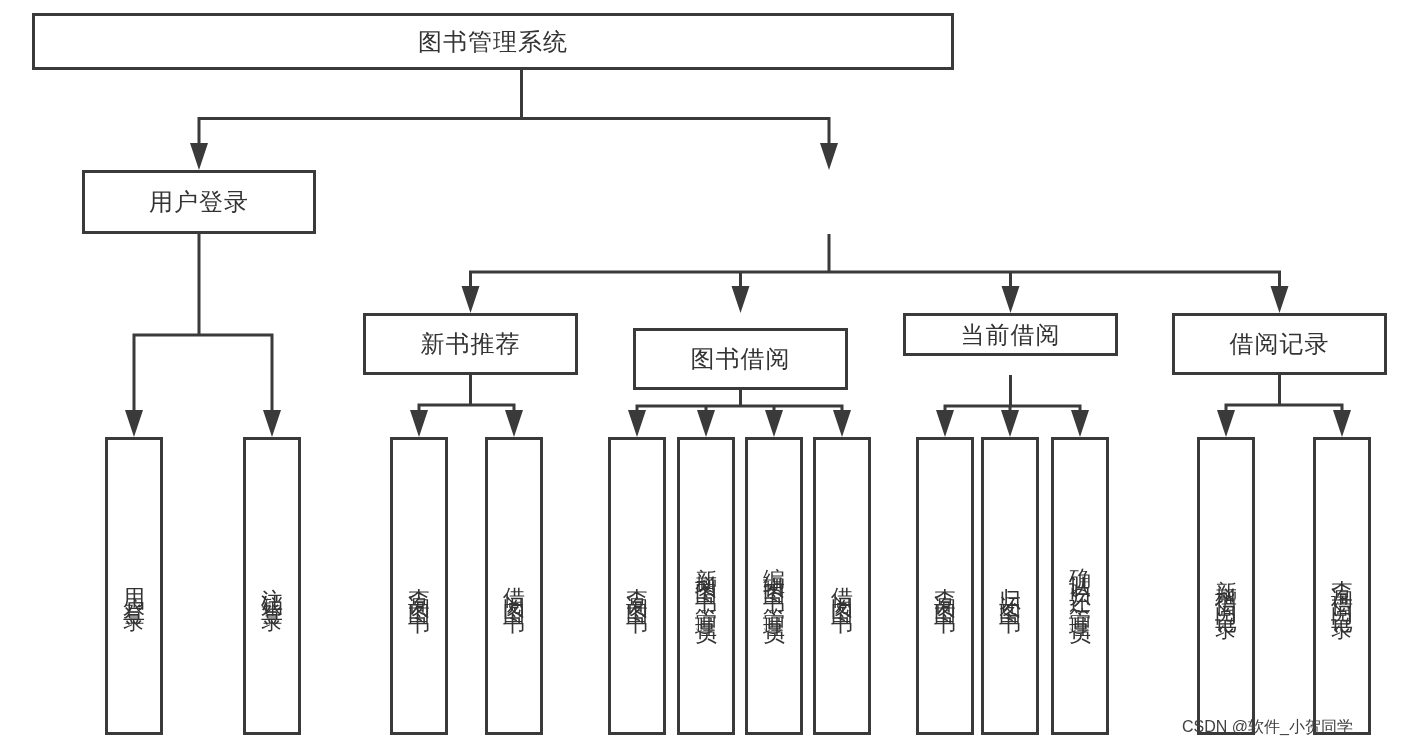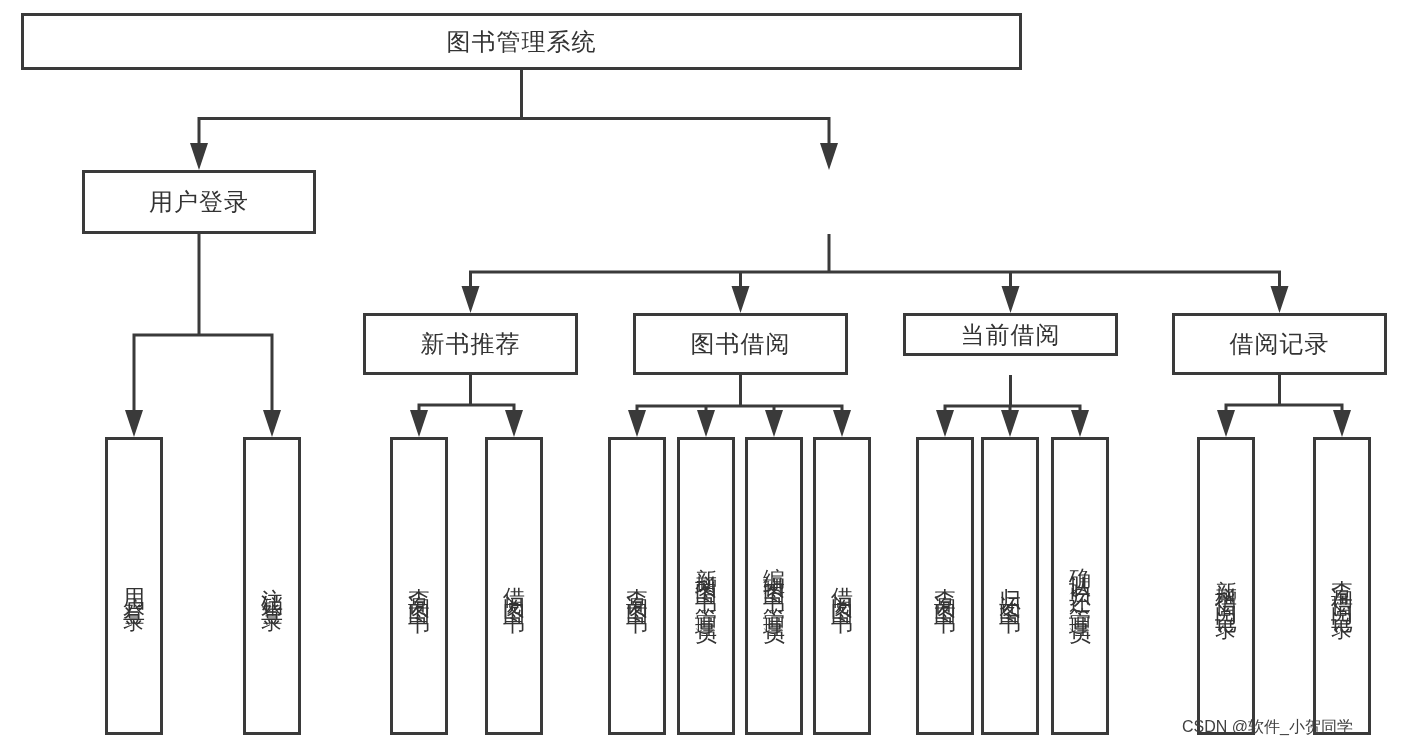--- a/index.html
+++ b/index.html
@@ -102,26 +102,26 @@
              M697 410 L715 410 L706 437 Z
              M765 410 L783 410 L774 437 Z
              M833 410 L851 410 L842 437 Z
              M936 410 L954 410 L945 437 Z
              M1001 410 L1019 410 L1010 437 Z
              M1071 410 L1089 410 L1080 437 Z
              M1217 410 L1235 410 L1226 437 Z
              M1333 410 L1351 410 L1342 437 Z"></path>
   </svg>
 
-  <div class="node h" style="left:21px;top:13px;width:1001px;height:57px">图书管理系统</div>
+  <div class="node h" style="left:32px;top:13px;width:922px;height:57px">图书管理系统</div>
 
   <div class="node h" style="left:82px;top:170px;width:234px;height:64px">用户登录</div>
 
   <div class="node h" style="left:363px;top:313px;width:215px;height:62px">新书推荐</div>
-  <div class="node h" style="left:633px;top:313px;width:215px;height:62px">图书借阅</div>
+  <div class="node h" style="left:633px;top:328px;width:215px;height:62px">图书借阅</div>
   <div class="node h" style="left:903px;top:313px;width:215px;height:43px">当前借阅</div>
   <div class="node h" style="left:1172px;top:313px;width:215px;height:62px">借阅记录</div>
 
   <div class="node v" style="left:105px;top:437px;width:58px;height:298px">用户登录</div>
   <div class="node v" style="left:243px;top:437px;width:58px;height:298px">注销登录</div>
 
   <div class="node v" style="left:390px;top:437px;width:58px;height:298px">查询图书</div>
   <div class="node v" style="left:485px;top:437px;width:58px;height:298px">借阅图书</div>
 
   <div class="node v" style="left:608px;top:437px;width:58px;height:298px">查询图书</div>

